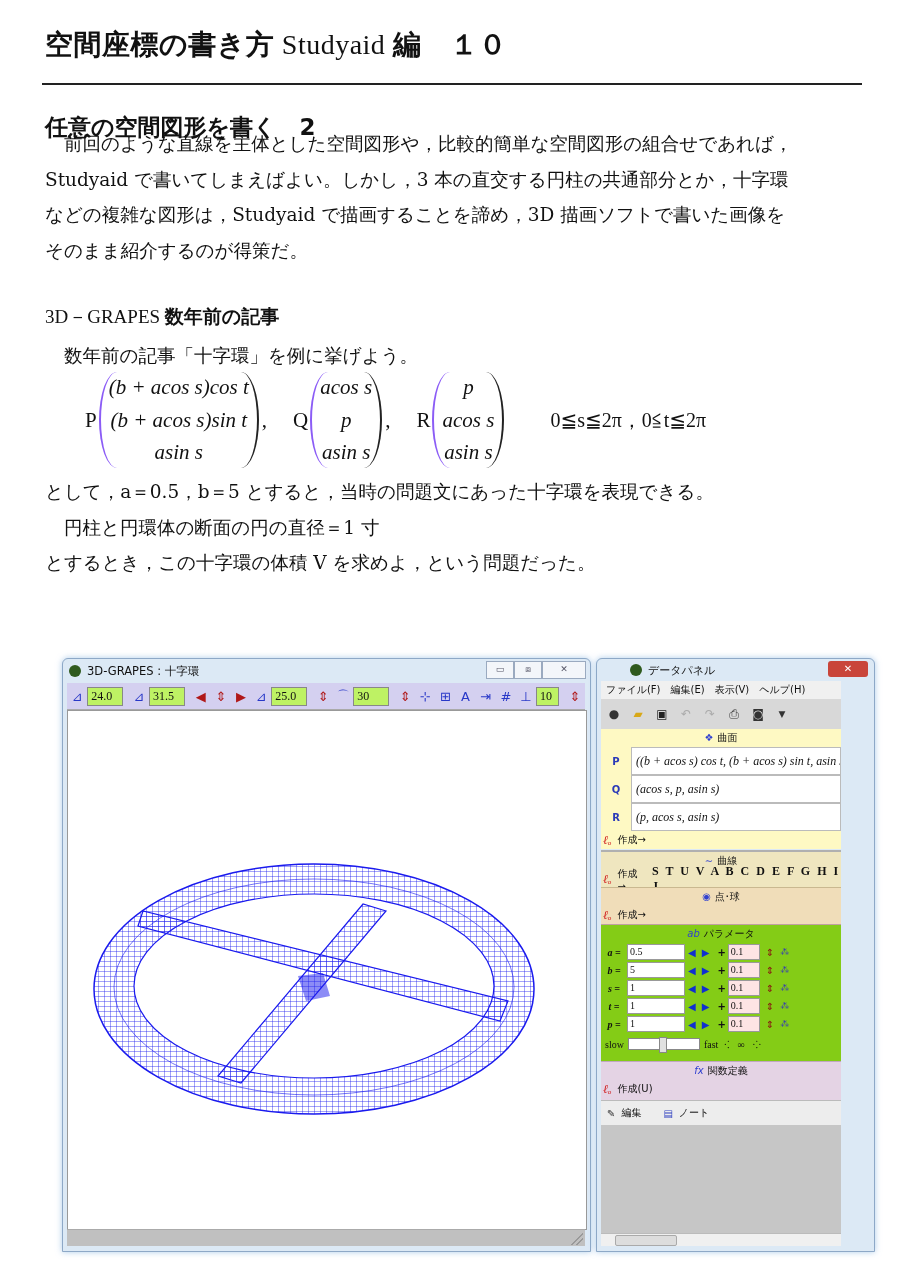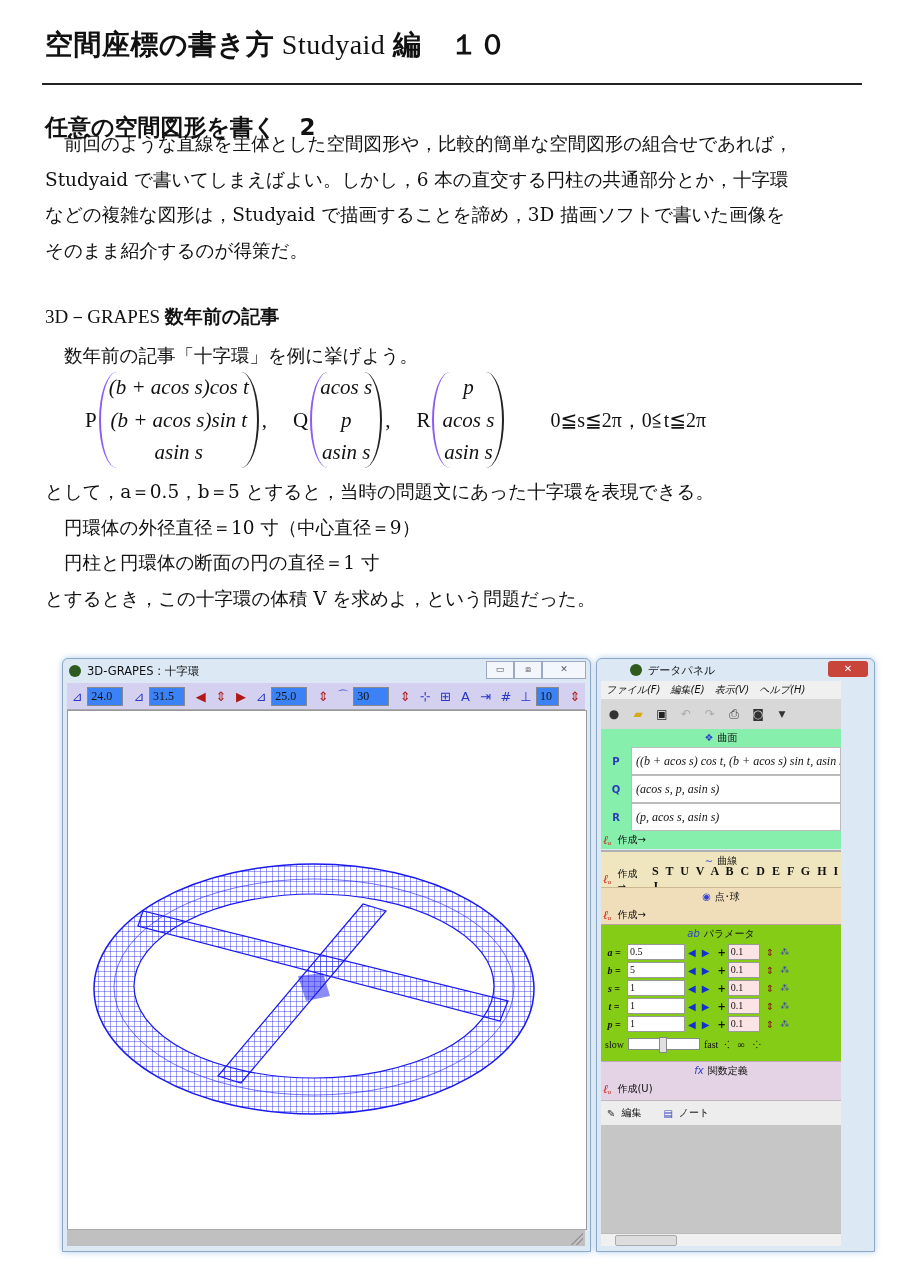--- a/index.html
+++ b/index.html
@@ -42,47 +42,47 @@
                      font-size: 11.5px; color: #111; padding-left: 6px; }
   .app-icon { width: 12px; height: 12px; background: #2f5a1e; border-radius: 50%; margin-right: 6px; display: inline-block; }
   .win-ctrls { position: absolute; right: 4px; top: 2px; display: flex; }
   .win-ctrls div { width: 26px; height: 16px; border: 1px solid #9aaac0; background: #f3f6fa; font-size: 9px;
                    text-align: center; line-height: 15px; color: #556; font-family: "DejaVu Sans", sans-serif; }
   .win-ctrls .close { width: 42px; }
   .toolbar3d { position: absolute; left: 4px; top: 24px; width: 518px; height: 26px; background: #d4d0f0;
                display: flex; align-items: center; font-family: "Liberation Serif", serif; font-size: 12px; border-bottom: 1px solid #aaa; }
   .tb-icon { width: 20px; height: 18px; display: inline-flex; align-items: center; justify-content: center;
              font-size: 13px; color: #2838c8; margin: 0 2px; font-family: "DejaVu Sans", sans-serif; }
-  .tb-field { width: 38px; height: 17px; background: #3b82f6; border: 1px solid #888; font-size: 12px;
+  .tb-field { width: 38px; height: 17px; background: #bef264; border: 1px solid #888; font-size: 12px;
               line-height: 17px; padding-left: 3px; margin-right: 6px; }
   .tb-red { color: #b01818; }
   .canvas3d { position: absolute; left: 4px; top: 51px; width: 518px; height: 518px; background: #fff;
               border: 1px solid #999; overflow: hidden; }
   .status3d { position: absolute; left: 4px; top: 570px; width: 518px; height: 16px; background: #c0c0c0;
               border-top: 1px solid #aaa; }
   .grip { position: absolute; right: 2px; bottom: 1px; width: 12px; height: 12px;
           background: linear-gradient(135deg, transparent 50%, #999 50%, #999 58%, transparent 58%, transparent 70%, #999 70%, #999 78%, transparent 78%); }
 
   .winpanel { position: absolute; left: 534px; top: 0; width: 249px; height: 592px; background: #dce9f5;
               border: 1px solid #8da8c7; border-radius: 6px 6px 0 0; box-shadow: 0 0 6px rgba(120,170,220,0.6);
               font-family: "DejaVu Sans", sans-serif; font-size: 10px; padding-left: 28px; }
   .winpanel .titlebar { height: 22px; display: flex; align-items: center; padding-left: 5px; font-size: 11px; }
   .close-red { position: absolute; right: 6px; top: 2px; width: 40px; height: 16px; background: #c9453a;
                border-radius: 3px; color: #fff; font-size: 10px; text-align: center; line-height: 16px; }
   .menubar { position: absolute; left: 4px; top: 22px; width: 240px; height: 18px; background: #f0f0f0;
-             display: flex; align-items: center; font-style: italic; }
+             display: flex; align-items: center; }
   .menubar span { margin: 0 5px; color: #111; }
   .panel-toolbar { position: absolute; left: 4px; top: 40px; width: 240px; height: 30px; background: #d8d8d8;
                    display: flex; align-items: center; border-bottom: 1px solid #bbb; }
   .panel-toolbar .pt { width: 16px; height: 14px; margin: 0 3px 0 5px; display: inline-flex; align-items: center;
                        justify-content: center; font-size: 12px; }
   .sec { position: absolute; left: 4px; width: 240px; }
   .sec-head { text-align: center; font-size: 10px; padding-top: 2px; height: 16px; }
   .sec-head .ic { color: #3040d0; margin-right: 4px; }
-  .surf { background: #86efac; top: 70px; height: 120px; }
+  .surf { background: #fef9c3; top: 70px; height: 120px; }
   .surf-row { display: flex; height: 28px; }
   .surf-row .lbl { width: 30px; color: #2a3ab8; font-weight: bold; font-size: 10px; display: flex; align-items: center; justify-content: center; }
   .surf-row .fx { flex: 1; background: #fff; border: 1px solid #bbb; font-family: "Liberation Serif", serif;
                   font-size: 12px; font-style: italic; display: flex; align-items: center; padding-left: 4px; white-space: nowrap; overflow: hidden; }
   .make-row { height: 18px; display: flex; align-items: center; padding-left: 2px; font-size: 10px; }
   .pen { color: #d02020; font-size: 12px; margin-right: 6px; font-style: italic; font-family: "Liberation Serif", serif; }
   .curve { background: #efe6bf; top: 191px; height: 36px; border-top: 2px solid #b0b0b0; }
   .letters { font-family: "Liberation Serif", serif; font-weight: bold; font-size: 12px; margin-left: 8px; letter-spacing: 2px; }
   .point { background: #f0ddb9; top: 228px; height: 36px; border-top: 1px solid #c9b890; }
   .param { background: #84cc16; top: 265px; height: 136px; border-top: 1px solid #c0a0a0; }
@@ -110,21 +110,21 @@
 <body>
 
 <div class="page-title">
   <span>空間座標の書き方</span><span class="latin"> Studyaid </span><span>編　１０</span>
 </div>
 <div class="title-rule"></div>
 
 <div class="section-head">任意の空間図形を書く　2</div>
 <div class="para" style="top:126px;">
   <p class="indent">前回のような直線を主体とした空間図形や，比較的簡単な空間図形の組合せであれば，</p>
-  <p>Studyaid で書いてしまえばよい。しかし，6 本の直交する円柱の共通部分とか，十字環</p>
+  <p>Studyaid で書いてしまえばよい。しかし，3 本の直交する円柱の共通部分とか，十字環</p>
   <p>などの複雑な図形は，Studyaid で描画することを諦め，3D 描画ソフトで書いた画像を</p>
   <p>そのまま紹介するのが得策だ。</p>
 </div>
 
 <div class="sub-head">
   <span class="latin">3D－GRAPES </span><span class="jp">数年前の記事</span>
 </div>
 <div class="para" style="top:338px;">
   <p class="indent">数年前の記事「十字環」を例に挙げよう。</p>
 </div>
@@ -154,21 +154,20 @@
       <span>p</span>
       <span>acos s</span>
       <span>asin s</span>
     </div>
   </div>
   <span class="range">0≦s≦2π，0≦t≦2π</span>
 </div>
 
 <div class="para" style="top:474px;">
   <p>として，a＝0.5，b＝5 とすると，当時の問題文にあった十字環を表現できる。</p>
-  <p class="indent">円環体の外径直径＝10 寸（中心直径＝9）</p>
   <p class="indent">円柱と円環体の断面の円の直径＝1 寸</p>
   <p>とするとき，この十字環の体積 V を求めよ，という問題だった。</p>
 </div>
 
 <div class="shot">
 
   <div class="win3d">
     <div class="titlebar">
       <span class="app-icon"></span>
       <span>3D-GRAPES : 十字環</span>

